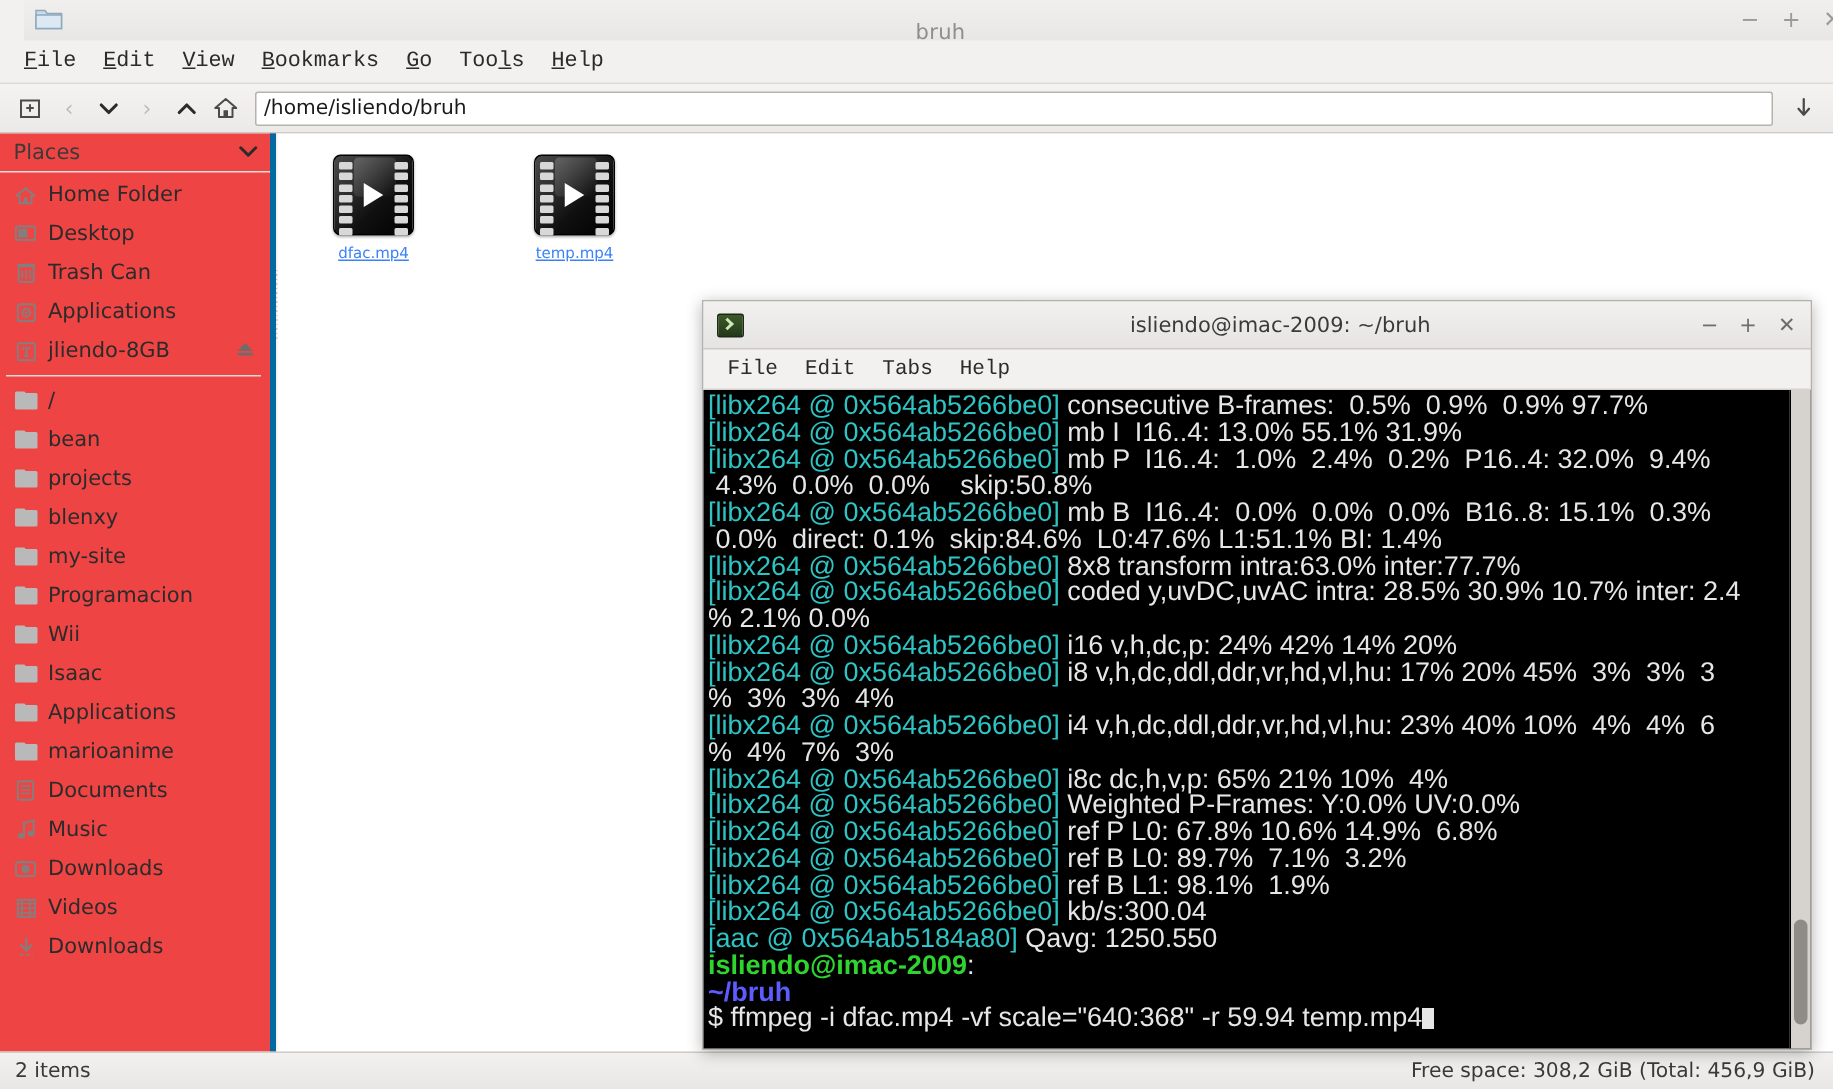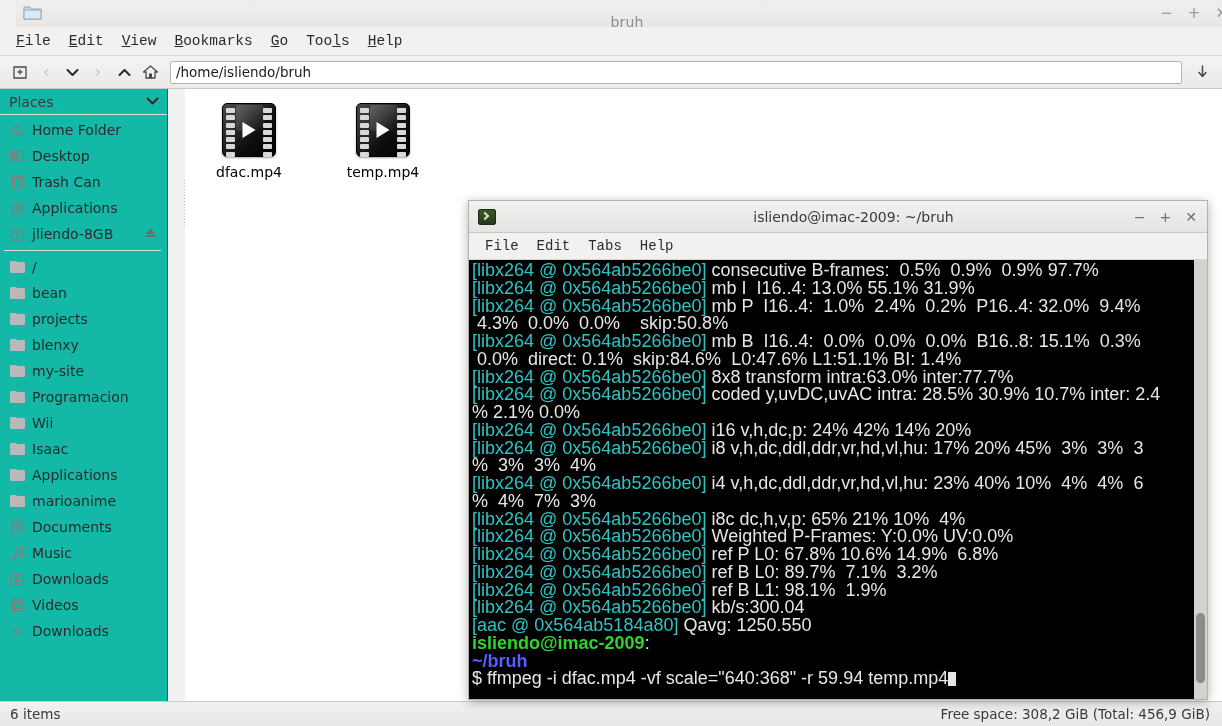--- a/index.html
+++ b/index.html
@@ -60,22 +60,22 @@
   .tb-btn.dim { color: #bdbdbd; }
   .pathentry {
     flex: 1; height: 23px; margin: 0 6px 0 6px;
     background: #ffffff; border: 1px solid #b6b2ae;
     border-radius: 2px; display: flex; align-items: center;
     padding: 0 5px; font-size: 13.5px; color: #1a1a1a;
   }
 
   
   .sidebar {
-    position: absolute; left: 0; top: 89px; width: 168px; height: 612px;
-    background: #14b8a6; border-right: 1px solid #0369a1;
+    position: absolute; left: 0; top: 89px; width: 184px; height: 612px;
+    background: #ef4444; border-right: 4px solid #0369a1;
   }
   .places-header {
     height: 26px; display: flex; align-items: center;
     justify-content: space-between; padding: 0 8px 0 9px;
     border-bottom: 1px solid #e2dfdb;
     font-size: 14px; color: #3a3a3a;
   }
   .places-header .chev { font-size: 11px; color: #3a3a3a; }
   .place-list { padding-top: 2px; }
   .place {
@@ -131,21 +131,21 @@
     width: 0; height: 0;
     border-left: 13px solid #fff;
     border-top: 8px solid transparent;
     border-bottom: 8px solid transparent;
   }
   .vid-ico .gloss {
     position: absolute; left: 13px; top: 1px; width: 28px; height: 26px;
     background: linear-gradient(to bottom right, rgba(255,255,255,.20), rgba(255,255,255,0));
     border-radius: 3px;
   }
-  .file-label { margin-top: 7px; font-size: 14px; color: #000000; white-space: nowrap; }
+  .file-label { margin-top: 7px; font-size: 10px; color: #3b82f6; white-space: nowrap; text-decoration: underline; }
 
   
   .statusbar {
     position: absolute; left: 0; bottom: 0; width: 1222px; height: 25px;
     background: linear-gradient(to bottom,#f2f1f0,#e9e7e5);
     border-top: 1px solid #cfccc8;
     display: flex; align-items: center; justify-content: space-between;
     padding: 0 12px 0 10px; font-size: 13.5px; color: #3a3a3a;
   }
 
@@ -517,21 +517,21 @@
               <i></i>
             </div>
           <div class="play"></div>
         </div>
         <div class="file-label">temp.mp4</div>
       </div>
     </div>
   </div>
 
   <div class="statusbar">
-    <span>6 items</span>
+    <span>2 items</span>
     <span>Free space: 308,2 GiB (Total: 456,9 GiB)</span>
   </div>
 
   <div class="term">
     <div class="term-title">
       <div class="term-icon"></div>
       <div class="term-title-text">isliendo@imac-2009: ~/bruh</div>
       <div class="term-wbtns">
         <span>−</span>
         <span>+</span>

